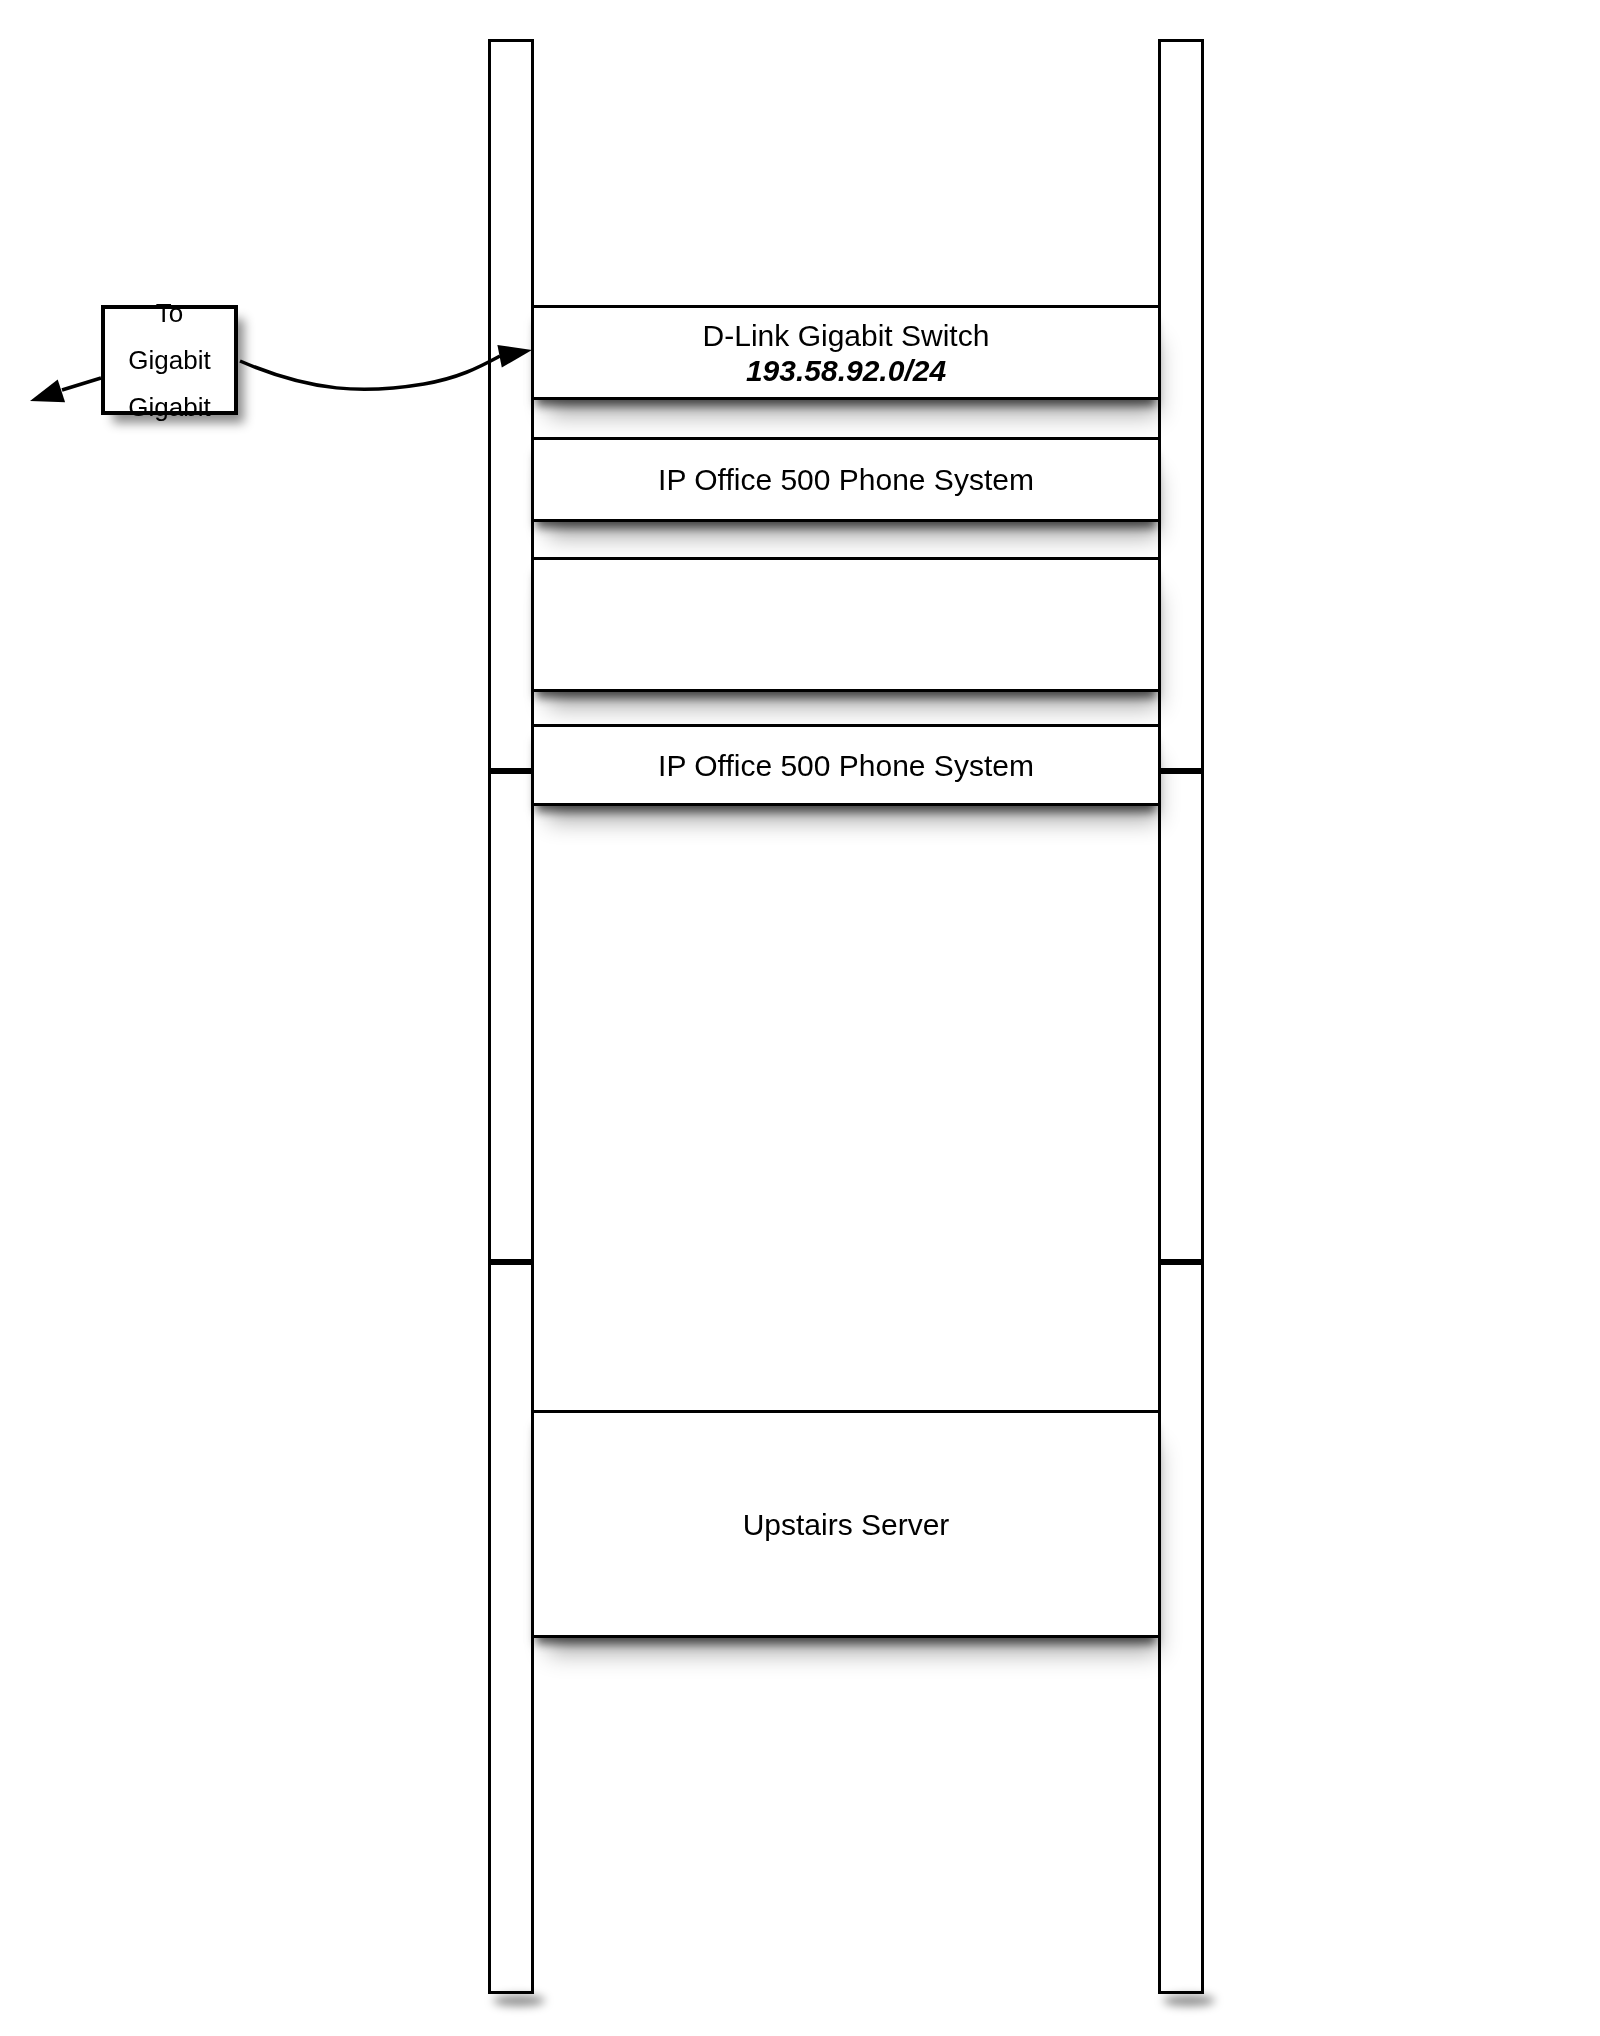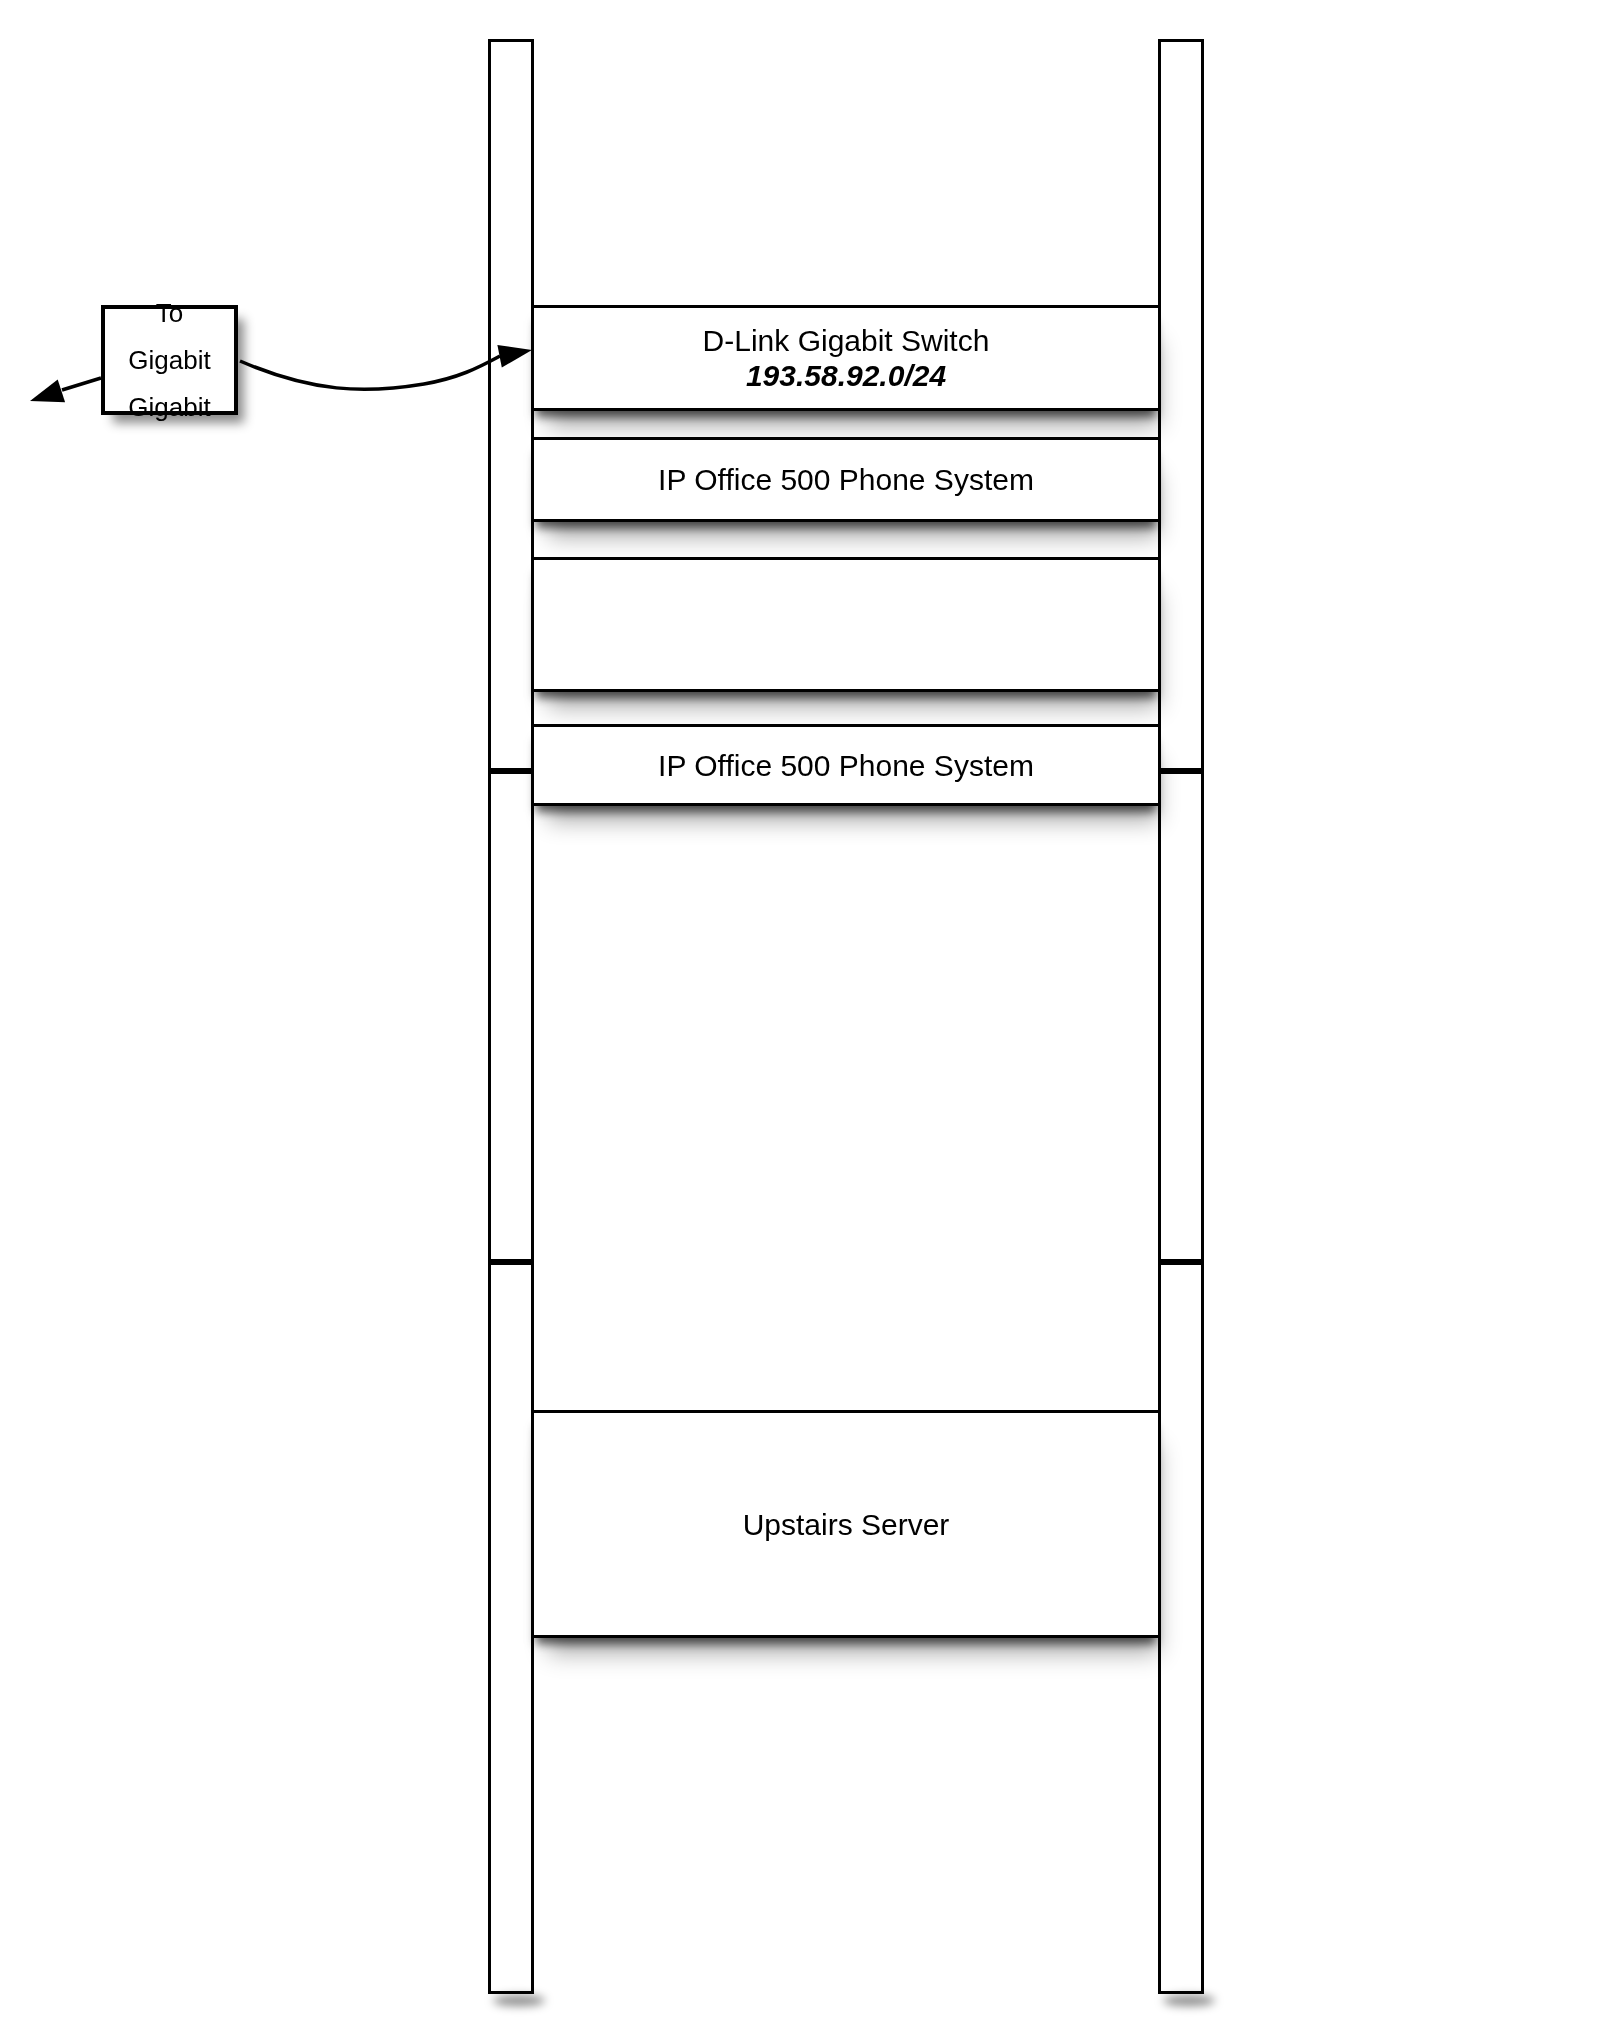--- a/index.html
+++ b/index.html
@@ -53,21 +53,21 @@
     display: flex;
     flex-direction: column;
     justify-content: center;
     align-items: center;
     text-align: center;
     font-size: 30px;
     line-height: 35px;
     box-shadow: 0 11px 9px -5px rgba(0,0,0,0.62),
                 7px 26px 22px -10px rgba(0,0,0,0.30);
   }
-  .shelf-dlink     { top: 305px;  height: 106px; }
+  .shelf-dlink     { top: 305px;  height: 95px; }
   .shelf-ip1       { top: 437px;  height: 85px; }
   .shelf-empty     { top: 557px;  height: 135px; }
   .shelf-ip2       { top: 724px;  height: 82px; }
   .shelf-voicemail { top: 1410px; height: 228px; }
   .shelf .bold-line { font-weight: bold; font-style: italic; }
 
   
   .note-box {
     position: absolute;
     left: 101px;

